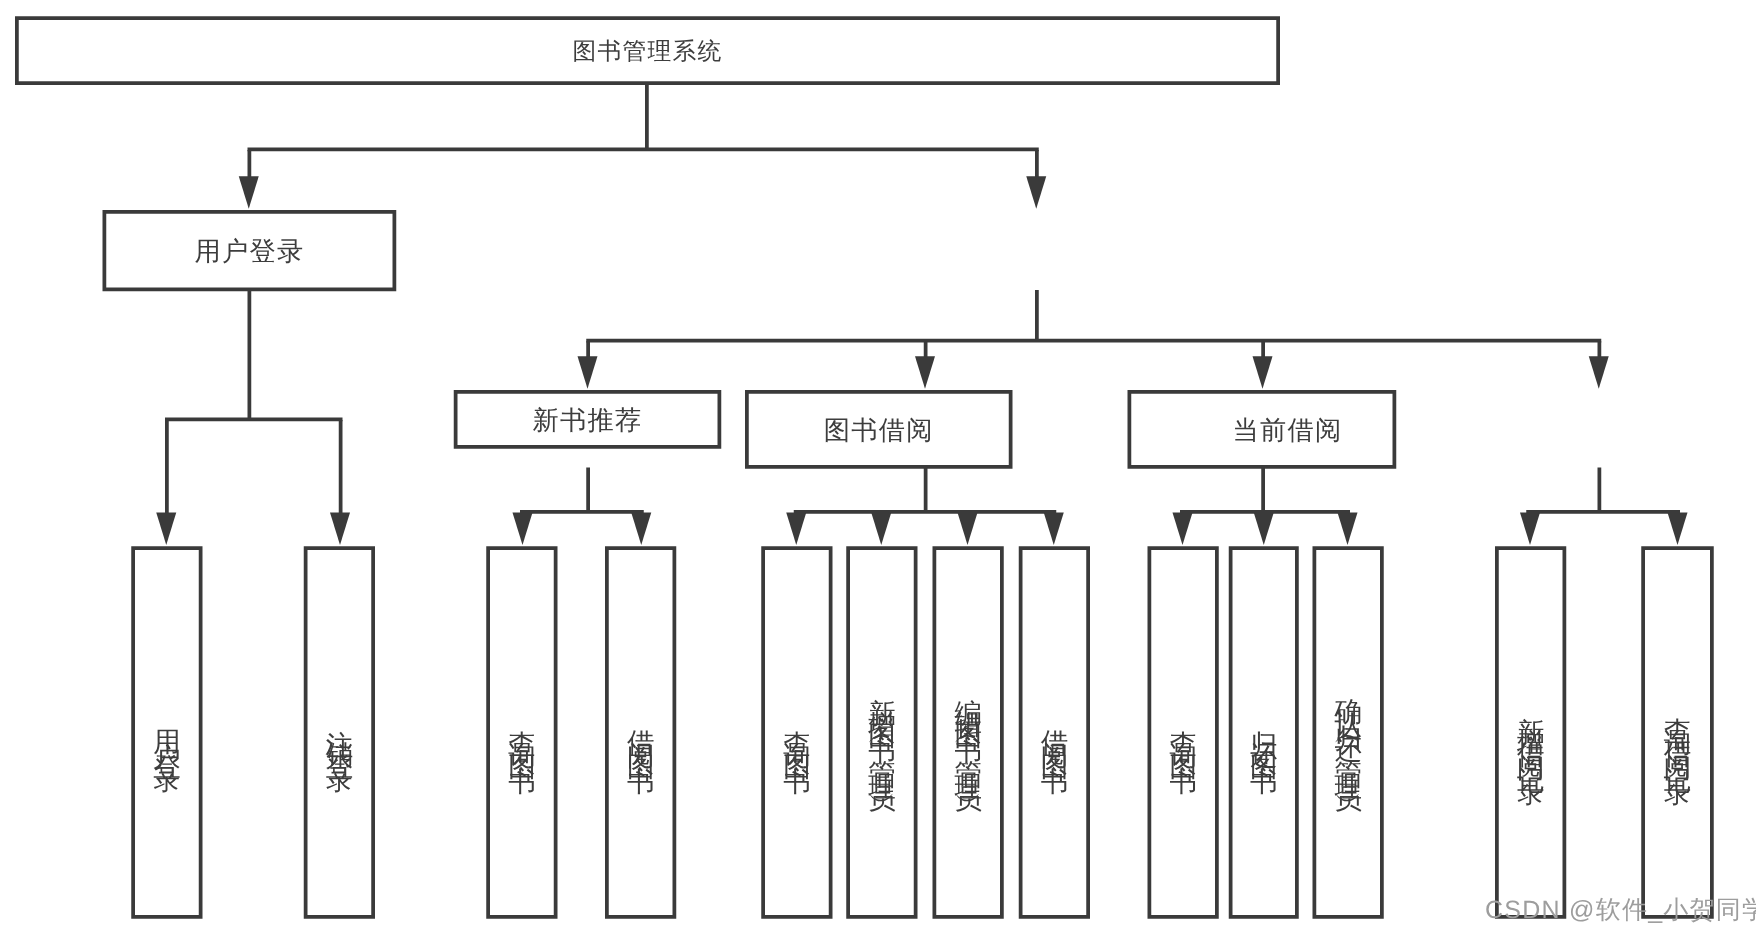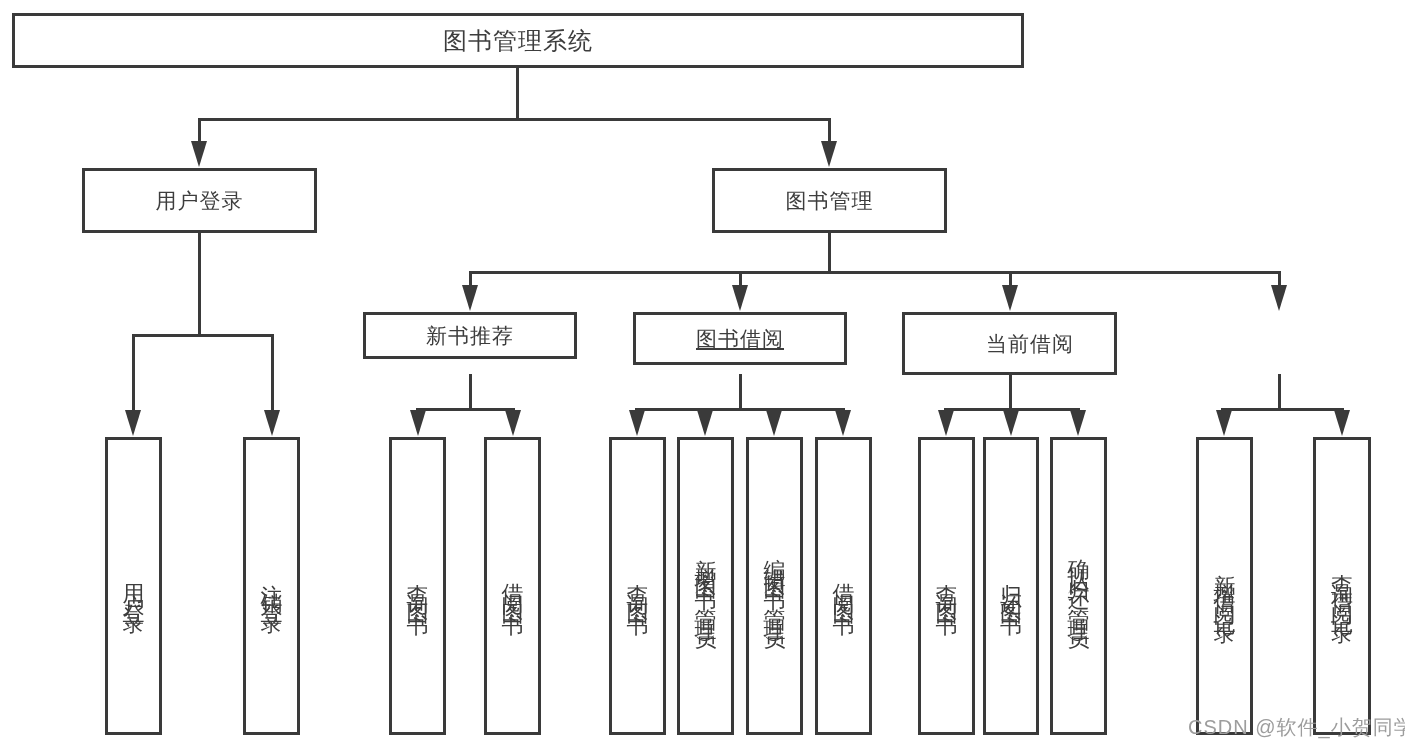--- a/index.html
+++ b/index.html
@@ -13,21 +13,21 @@
   .hbox{
     position:absolute;
     background:#ffffff;
     border:3px solid #3a3a3a;
     box-sizing:border-box;
     display:flex;align-items:center;justify-content:center;
     color:#3d3d3d;
     font-size:21px;
     letter-spacing:1px;
   }
-  .hbox.root{font-size:24px;text-align:center;}
+  .hbox.root{font-size:19px;text-align:center;}
   .vbox{
     position:absolute;
     background:#ffffff;
     border:3px solid #3a3a3a;
     box-sizing:border-box;
     display:flex;align-items:center;justify-content:center;
     color:#3d3d3d;
   }
   .vtext{
     writing-mode:vertical-rl;
@@ -56,24 +56,23 @@
   }
 </style>
 </head>
 <body>
 
 <div id="canvas">
 
   <div class="hbox root" style="left:12px;top:13px;width:1012px;height:55px;">图书管理系统</div>
 
   <div class="hbox" style="left:82px;top:168px;width:235px;height:65px;">用户登录</div>
-  <div class="hbox" style="left:712px;top:168px;width:235px;height:65px;">图书管理</div>
 
   <div class="hbox" style="left:363px;top:312px;width:214px;height:47px;">新书推荐</div>
-  <div class="hbox" style="left:633px;top:312px;width:214px;height:53px;text-decoration:underline;">图书借阅</div>
+  <div class="hbox" style="left:596px;top:312px;width:214px;height:63px;">图书借阅</div>
   <div class="hbox" style="left:902px;top:312px;width:215px;height:63px;padding-left:41px;">当前借阅</div>
 
   <div class="vbox" style="left:105px;top:437px;width:57px;height:298px;">
     <span class="vtext">用户登录</span>
   </div>
   <div class="vbox" style="left:243px;top:437px;width:57px;height:298px;">
     <span class="vtext">注销登录</span>
   </div>
 
   <div class="vbox" style="left:389px;top:437px;width:57px;height:298px;">

